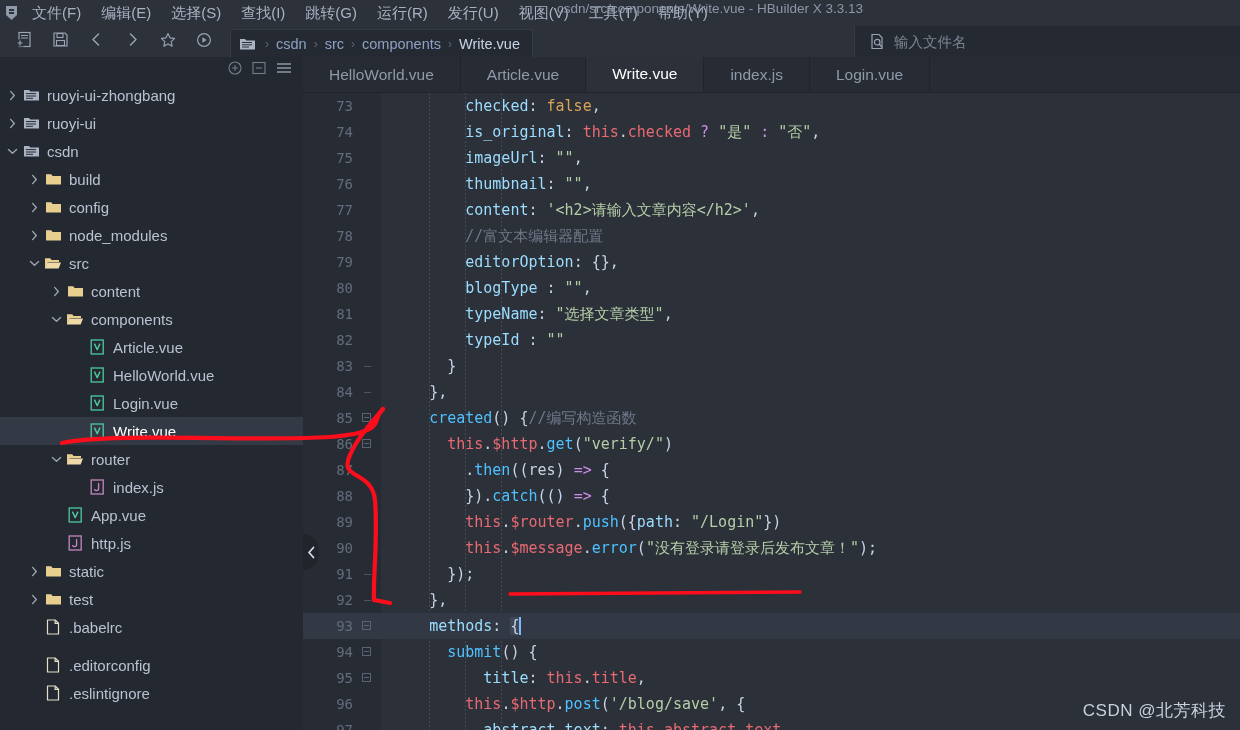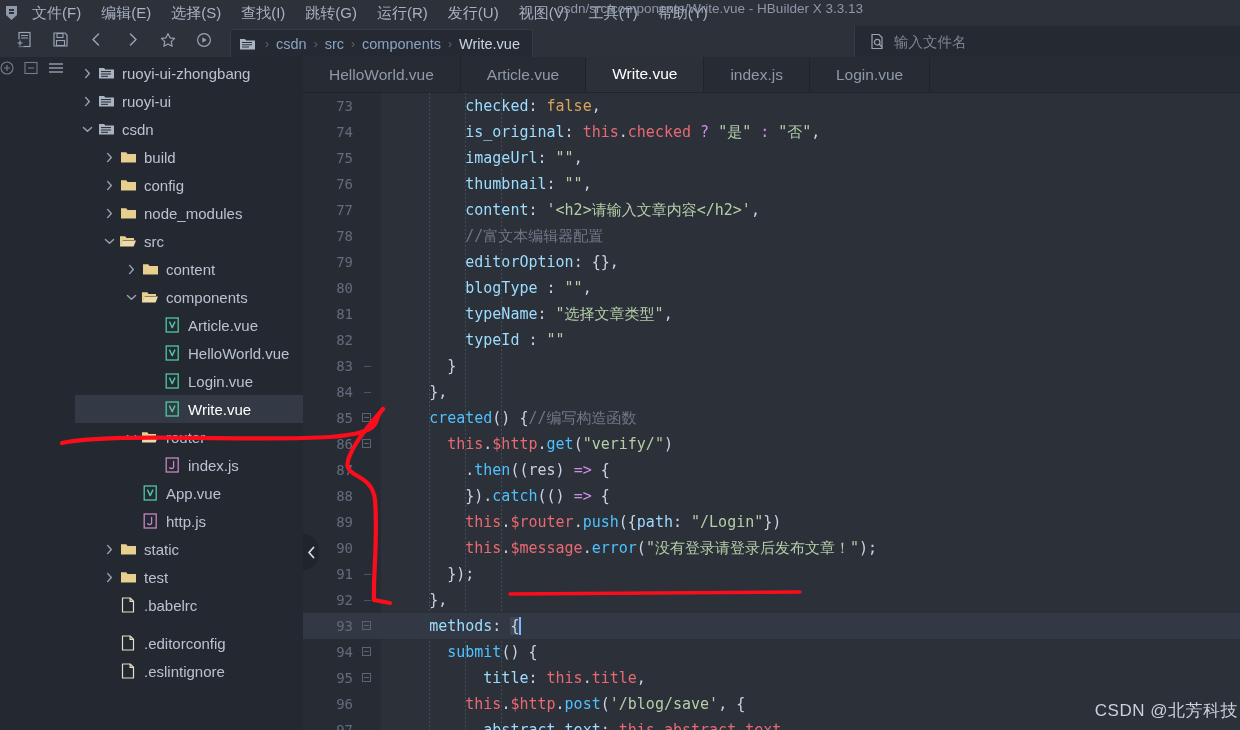--- a/index.html
+++ b/index.html
@@ -103,21 +103,21 @@
   }
   .filename-box input::placeholder { color:#7b8594; }
 
   
   .body { flex: 1 1 auto; display: flex; min-height: 0; }
 
   
   .sidebar {
     width: 303px; flex: 0 0 303px;
     background: #242931;
-    display: flex; flex-direction: row;
+    display: flex; flex-direction: column;
     position: relative;
     overflow: hidden;
   }
   .sb-header {
     height: 22px; flex: 0 0 22px;
     display: flex; align-items: center; justify-content: flex-end;
     gap: 10px; padding-right: 11px;
   }
   .sb-hicon { cursor: pointer; display:flex; }
   .sb-hicon svg { display:block; }
@@ -250,21 +250,21 @@
     width: 16px; height: 36px;
     background:#20242b;
     border-radius: 0 18px 18px 0;
     display:flex; align-items:center; justify-content:center;
     cursor:pointer; z-index: 6;
   }
   .collapse-handle svg { display:block; }
 
   
   .watermark {
-    position:absolute; right: 2px; bottom: 8px;
+    position:absolute; right: 14px; bottom: 8px;
     color:#c9d1de; font-size: 17px;
     letter-spacing: .5px;
     z-index: 8; pointer-events:none;
   }
 
   
   .annot { position:absolute; left:0; top:0; width:1240px; height:730px;
            pointer-events:none; z-index: 9; }
 </style>
 </head>

